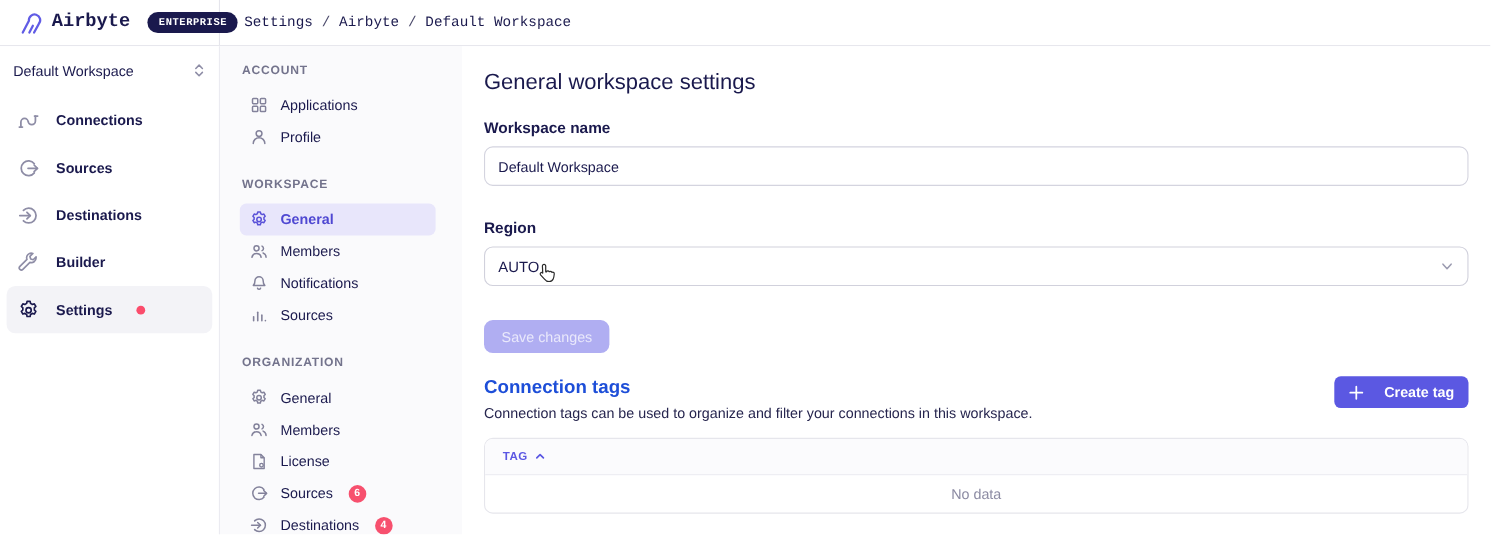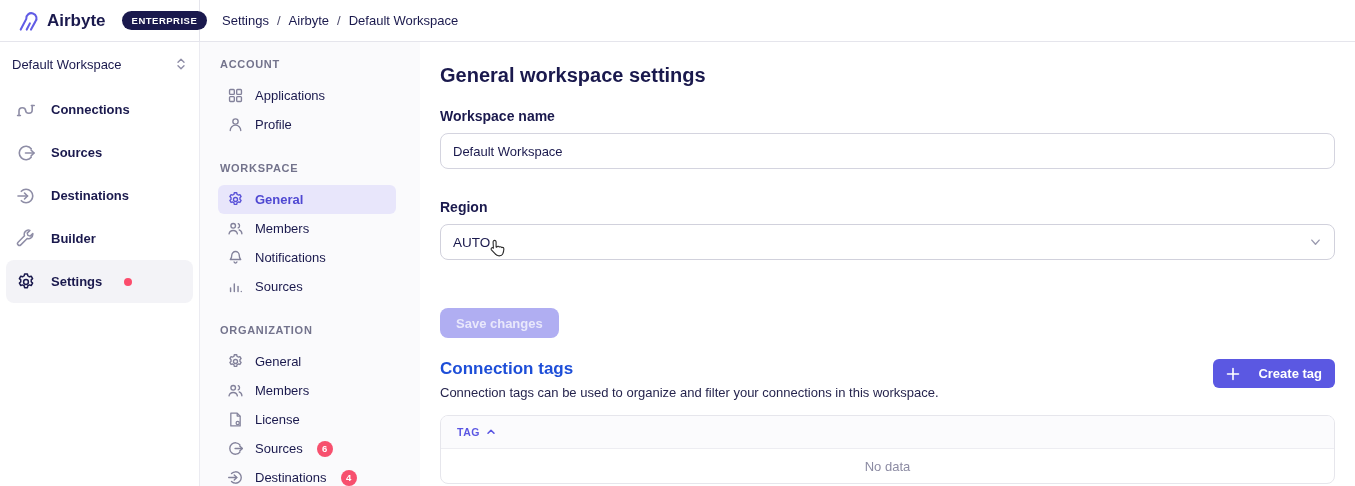--- a/index.html
+++ b/index.html
@@ -5,21 +5,21 @@
   * { box-sizing: border-box; }
   html,body { margin:0; padding:0; }
   body {
     width:1355px; height:486px; overflow:hidden;
     font-family:"Liberation Sans", sans-serif;
     background:#ffffff; color:#1a194d;
   }
   .app { display:flex; flex-direction:column; width:100%; height:100%; }
 
   
-  .topbar { height:42px; flex:0 0 auto; display:flex; align-items:stretch; border-bottom:1px solid #e5e5ec; background:#fff; }
+  .topbar { height:42px; flex:0 0 auto; display:flex; align-items:stretch; border-bottom:1px solid #e5e5ec; background:#fff;font-family:Liberation Mono, monospace; }
   .topbar-left { width:200px; flex:0 0 auto; display:flex; align-items:center; padding-left:16px; border-right:1px solid #e5e5ec; }
   .brand-name { font-size:17px; font-weight:bold; margin-left:7px; color:#1a194d; }
   .ent-badge { margin-left:16px; background:#1a194d; color:#fff; font-size:9.5px; font-weight:bold;
     letter-spacing:.5px; padding:4px 10px; border-radius:999px; }
   .breadcrumb { display:flex; align-items:center; gap:8px; padding-left:22px; font-size:13px; }
   .crumb { color:#1a194d; cursor:pointer; }
   .crumb-sep { color:#4b4a6b; }
 
   .body-row { flex:1; display:flex; min-height:0; }
 
@@ -42,31 +42,31 @@
   .snav-item { height:29px; display:flex; align-items:center; gap:11px; padding:0 9px; margin-left:-2px;
     border-radius:6px; font-size:13px; color:#1a194d; cursor:pointer; }
   .snav-item .icon { width:17px; height:17px; color:#83829b; flex:0 0 auto; display:flex; }
   .snav-item.active { background:#e8e6fb; color:#4f48d2; font-weight:bold; }
   .snav-item.active .icon { color:#5a52d8; }
   .count-badge { min-width:16px; height:16px; border-radius:9px; background:#f7506e; color:#fff; font-size:9.5px;
     font-weight:bold; display:flex; align-items:center; justify-content:center; padding:0 4px; margin-left:3px; }
 
   
   .main { flex:1; padding:20px 20px 0; background:#fff; position:relative; }
-  h1.page-title { font-size:20px; line-height:26px; margin:0 0 20px; font-weight:bold; color:#1a194d; }
+  h1.page-title { font-size:20px; line-height:26px; margin:0 0 20px; font-weight:normal; color:#1a194d; }
   .field-label { font-size:14px; font-weight:bold; line-height:17px; margin-bottom:8px; color:#1a194d; }
   .text-input { width:100%; height:36px; border:1px solid #d4d4df; border-radius:8px; padding:0 12px;
     font-size:13px; color:#1a194d; font-family:"Liberation Sans",sans-serif; background:#fff; outline:none; }
   .region-block { margin-top:30px; }
   .select-box { position:relative; width:100%; height:36px; border:1px solid #d1d1dc; border-radius:8px;
     background:#fff; display:flex; align-items:center; padding:0 12px; font-size:13.5px; cursor:pointer; }
   .select-box .chev-down { position:absolute; right:12px; top:50%; transform:translateY(-50%); color:#9b9bb0; display:flex; }
   .mouse-cursor { position:absolute; left:49px; top:14px; pointer-events:none; }
-  .save-btn { margin-top:48px; height:30px; padding:1px 16px; border:none; border-radius:8px;
-    background:#b0aef2; color:#e9e8fb; font-size:13px; font-weight:bold; font-family:"Liberation Sans",sans-serif; }
+  .save-btn { margin-top:31px; height:30px; padding:1px 16px; border:none; border-radius:8px;
+    background:#b0aef2; color:#e9e8fb; font-size:13px; font-weight:normal; font-family:"Liberation Sans",sans-serif; }
   .ct-header { margin-top:21px; display:flex; justify-content:space-between; align-items:flex-start; }
   h2.ct-title { font-size:17px; line-height:20px; margin:0 0 6px; font-weight:bold; color:#1d4ed8; }
   .ct-desc { font-size:13px; margin:0; color:#26254e; }
   .create-tag-btn { height:29px; padding:0 13px; border:none; border-radius:6px; background:#5b58e2; color:#fff;
     font-size:13px; font-weight:bold; display:flex; align-items:center; gap:18px; cursor:pointer;
     font-family:"Liberation Sans",sans-serif; }
   .tag-table { margin-top:15px; border:1px solid #e6e6ec; border-radius:8px; overflow:hidden; background:#fff; }
   .thead { height:33px; background:#fbfbfd; border-bottom:1px solid #ededf2; display:flex; align-items:center;
     padding:0 16px; gap:5px; cursor:pointer; }
   .th-label { font-size:10.5px; font-weight:bold; color:#5b57e3; letter-spacing:.5px; }

